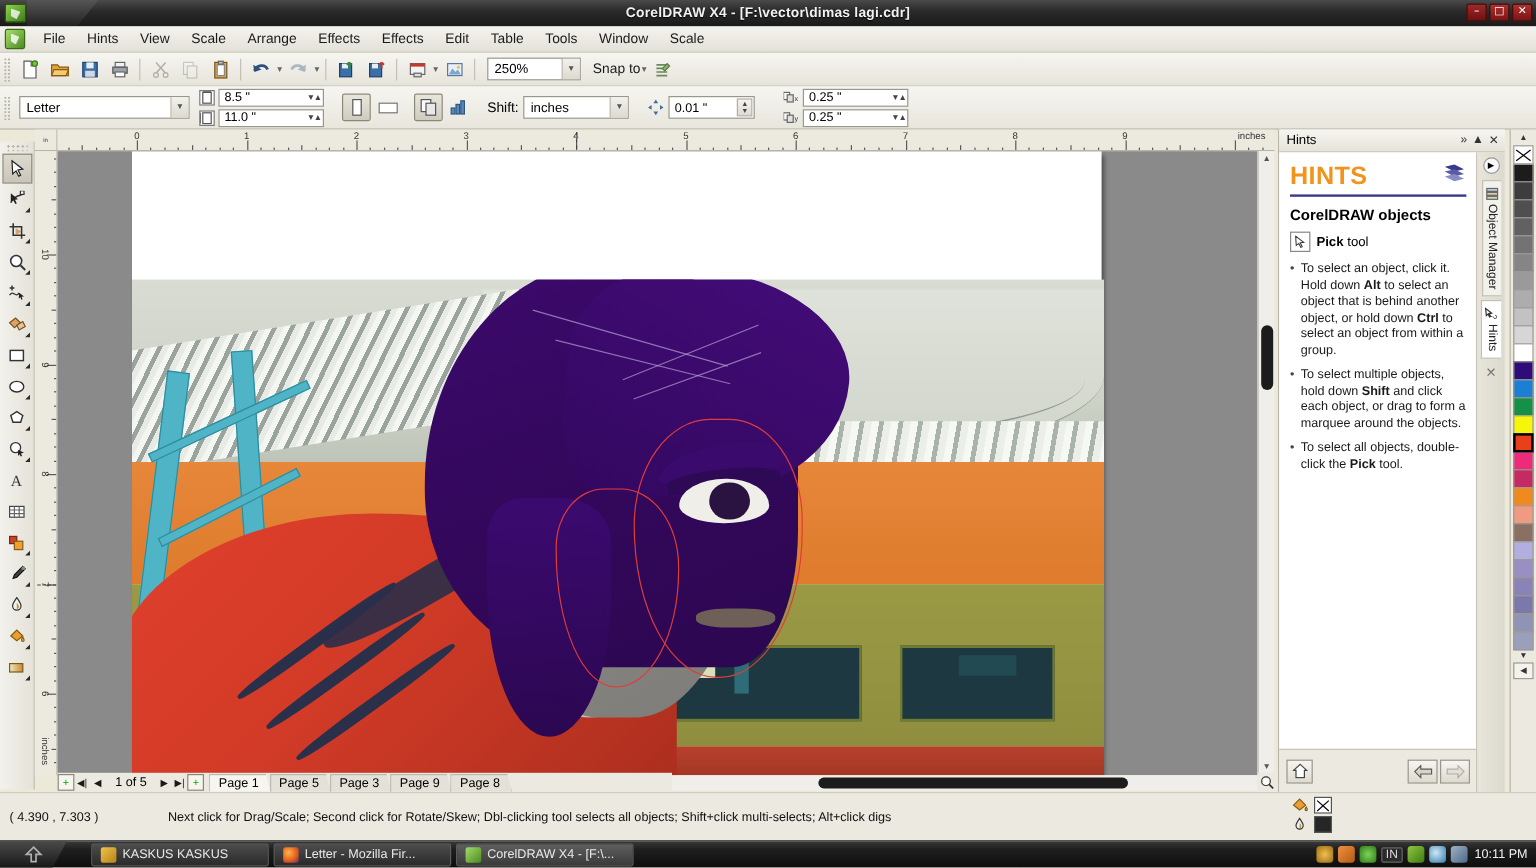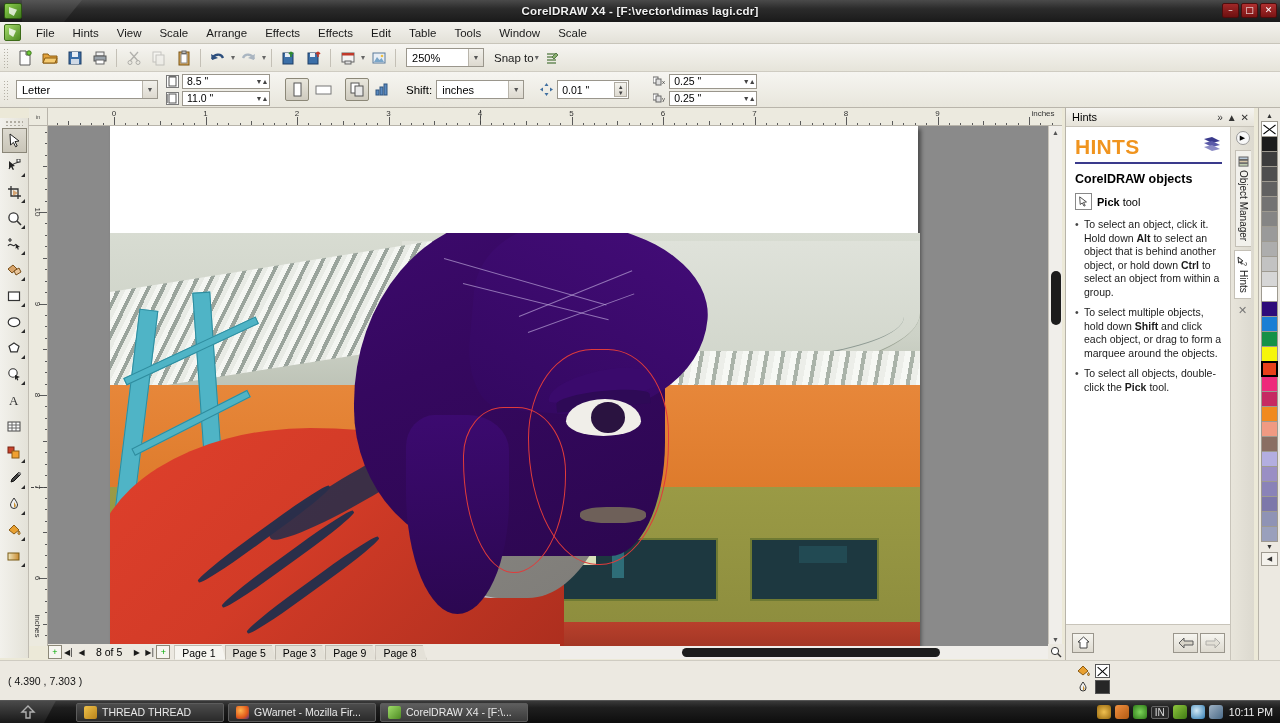--- a/index.html
+++ b/index.html
@@ -1138,21 +1138,21 @@
     <svg width="12" height="12" viewBox="0 0 12 12">
         <circle cx="5" cy="5" r="3.6" fill="#fff" stroke="#333"></circle>
         <path d="M7.6 7.6L11 11" stroke="#333" stroke-width="1.4"></path>
       </svg>
   </div>
 
   <div class="pagenav">
     <div class="pn-add">+</div>
     <div class="pn-btn">◀|</div>
     <div class="pn-btn">◀</div>
-    <div class="pn-count">8 of 5</div>
+    <div class="pn-count">1 of 5</div>
     <div class="pn-btn">▶</div>
     <div class="pn-btn">▶|</div>
     <div class="pn-add">+</div>
     <div style="width:5px"></div>
     <div class="pn-tab active">Page 1</div>
     <div class="pn-tab">Page 5</div>
     <div class="pn-tab">Page 3</div>
     <div class="pn-tab">Page 9</div>
     <div class="pn-tab">Page 8</div>
   </div>
@@ -1280,20 +1280,21 @@
       <div class="swatch" title="muted-violet" style="background: rgb(138, 131, 184);"></div>
       <div class="swatch" title="dusty-purple" style="background: rgb(125, 120, 170);"></div>
       <div class="swatch" title="blue-gray" style="background: rgb(143, 147, 181);"></div>
       <div class="swatch" title="pale-blue-gray" style="background: rgb(154, 160, 188);"></div>
       <div class="pal-scroll">▼</div>
       <div class="pal-scroll" style="border: 1px solid rgb(158, 154, 144); background: rgb(244, 242, 236); width: 17px; height: 14px;">◀</div>
     </div>
 
   <div class="statusbar">
     <div class="status-coords">( 4.390 , 7.303 )</div>
+    <div class="status-msg">Next click for Drag/Scale; Second click for Rotate/Skew; Dbl-clicking tool selects all objects; Shift+click multi-selects; Alt+click digs</div>
     <div class="status-fill">
       <div class="sf-row">
         <span>
           <svg width="14" height="13" viewBox="0 0 14 13">
               <path d="M1 6l5-5 5 5-5 4z" fill="#e8a030" stroke="#8a5a14"></path>
               <path d="M11.5 7.5c1.2 1.8 1.2 3 0 3s-1.2-1.2 0-3z" fill="#f0c060" stroke="#8a5a14"></path>
             </svg>
         </span>
         <span class="sf-chip none"></span>
       </div>
@@ -1312,25 +1313,25 @@
   <div class="taskbar">
     <div class="start-btn">
       <svg width="18" height="16" viewBox="0 0 18 16">
           <path d="M9 2l6 6h-4v6H7V8H3z" fill="none" stroke="#b0b0b0" stroke-width="1.4"></path>
         </svg>
     </div>
     <div style="width:16px"></div>
 
     <div class="task-btn">
       <span class="task-ico" style="background:linear-gradient(135deg,#f0c24a,#b8821a)"></span>
-      <span>THREAD THREAD</span>
+      <span>KASKUS KASKUS</span>
     </div>
     <div class="task-btn">
       <span class="task-ico" style="background:radial-gradient(circle at 35% 35%,#ffb34d,#e0591a 60%,#4a2f8a)"></span>
-      <span>GWarnet - Mozilla Fir...</span>
+      <span>Letter - Mozilla Fir...</span>
     </div>
     <div class="task-btn active">
       <span class="task-ico" style="background:linear-gradient(135deg,#a0dd6a,#4d8a22)"></span>
       <span>CorelDRAW X4 - [F:\...</span>
     </div>
 
     <div class="tray">
       <span class="tray-ico" style="background:radial-gradient(circle,#f0c050,#9a6a10)"></span>
       <span class="tray-ico" style="background:linear-gradient(135deg,#f09040,#b35a12)"></span>
       <span class="tray-ico" style="background:radial-gradient(circle,#7cd45a,#2e7a18)"></span>

